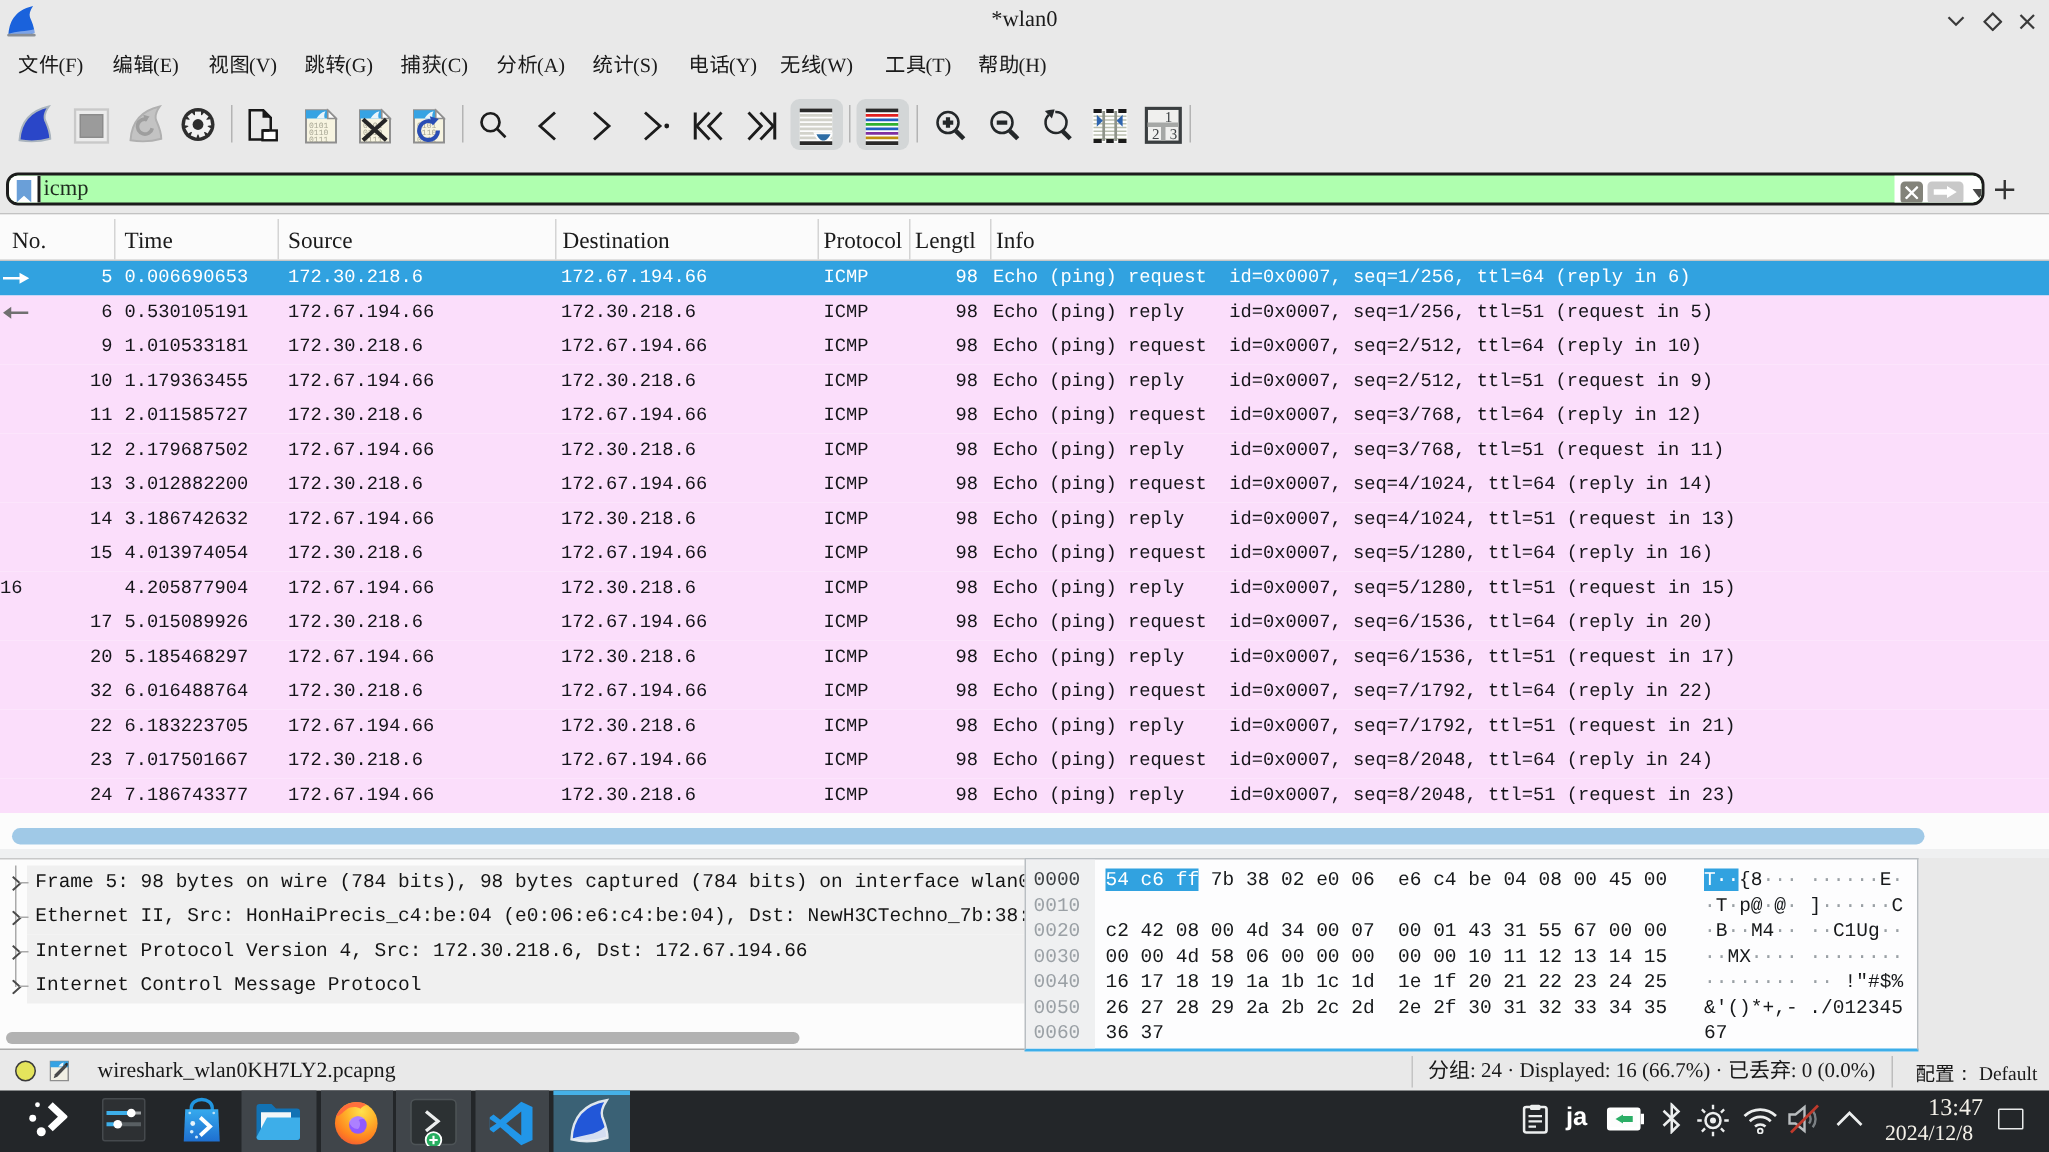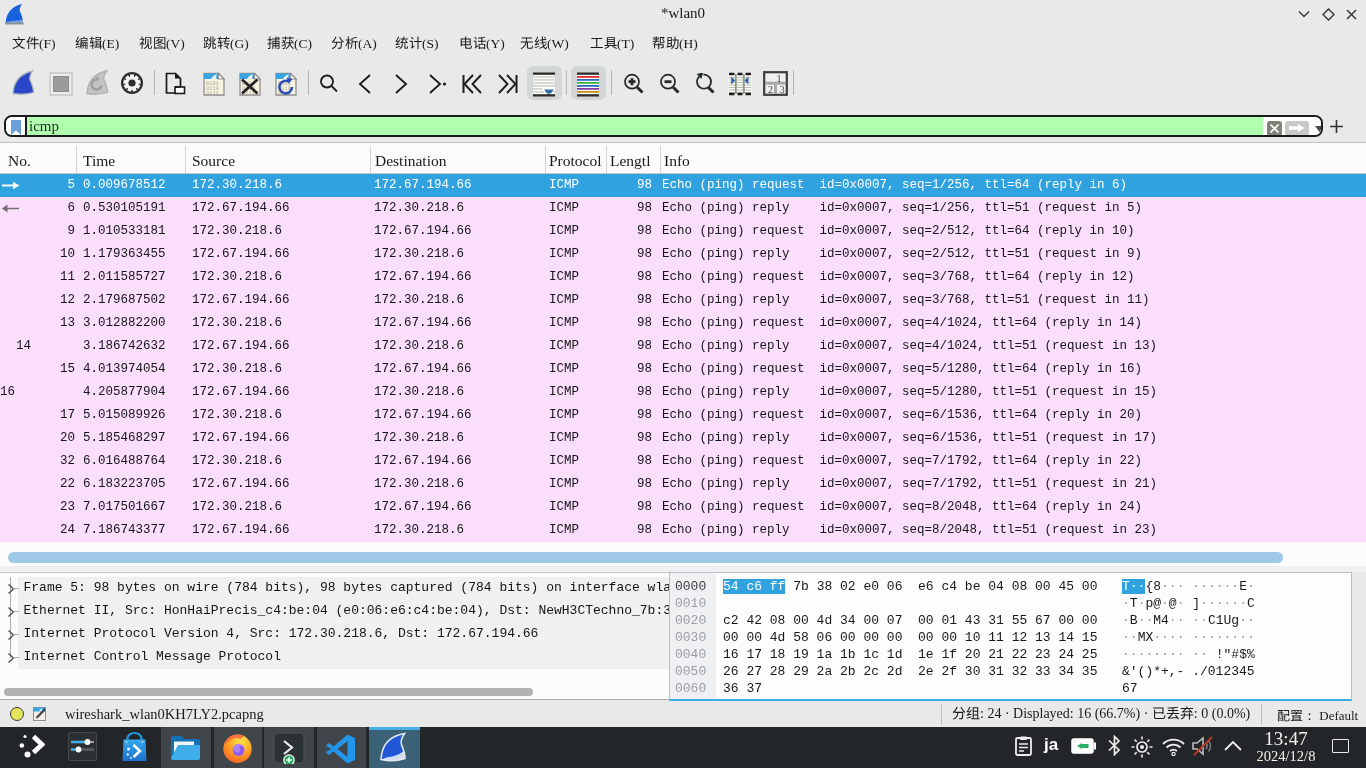--- a/index.html
+++ b/index.html
@@ -18,21 +18,21 @@
 #list{left:0;top:174px;width:1366px;height:368px;background:#fcfcfc}
 .row{position:absolute;left:0;width:1366px;height:23px;background:#fbdefb;font-family:"Liberation Mono",monospace;font-size:12.5px;color:#15151a}
 .row.sel{background:#31a2e0;color:#fff}
 .cell{position:absolute;top:4px;white-space:pre}
 #scrollstrip{left:0;top:542px;width:1366px;height:30px;background:#fcfcfc}
 #bluebar{position:absolute;left:8px;top:10px;width:1275px;height:11px;background:#a0c9e7;border-radius:5.5px}
 #details{left:0;top:572px;width:684px;height:128px;background:#fcfcfc;border-top:1px solid #c8c8c8;border-bottom:1px solid #aaa;overflow:hidden}
 .drow{position:absolute;left:18px;width:666px;height:23px;padding-left:5.5px;background:#f0f0f0;font-family:"Liberation Mono",monospace;font-size:13px;color:#141414;white-space:pre}
 .drow span{position:relative;top:3px}
 #dthumb{position:absolute;left:4px;top:115px;width:529px;height:8px;background:#b2b2b2;border-radius:4px}
-#hexpane{left:669px;top:572px;width:683px;height:129px;background:#fdfdfe;border:1px solid #b9bec2;border-bottom:2px solid #3daee9;overflow:hidden}
+#hexpane{left:683px;top:572px;width:596px;height:129px;background:#fdfdfe;border:1px solid #b9bec2;border-bottom:2px solid #3daee9;overflow:hidden}
 .hx{position:absolute;font-family:"Liberation Mono",monospace;font-size:13px;white-space:pre;color:#17191b}
 .dot{color:#9aa0a5;font-style:normal}
 #statusbar{left:0;top:702px;width:1366px;height:25px;background:#e9e9e9;font-size:13.5px;color:#1a1a1a}
 #taskbar{left:0;top:727px;width:1366px;height:41px;background:#232629}
 .tile{position:absolute;top:0;height:41px;background:#40454a}
 svg{display:block}
 </style></head><body>
 <div id="titlebar" class="abs">
 <svg class="abs" style="left:4px;top:3px" width="21" height="22" viewBox="0 0 25 26">
       <path d="M2 23.5 C2.5 15 6 4.5 21.5 1 C19 4.5 18.3 7.5 19 10 C20.5 13.5 22.5 17.5 22.5 22.5 C15.5 24.5 7.5 24.5 2 23.5 Z" fill="#1a62dc"></path>
@@ -308,21 +308,21 @@
 <span class="ht" style="left:549px">Protocol</span>
 <span class="ht" style="left:610px">Lengtl</span>
 <span class="ht" style="left:664px">Info</span>
 </div>
 <div id="list" class="abs">
 <div class="row sel" style="top:0px">
 <svg class="abs" style="left:2px;top:7px" width="18" height="9" viewBox="0 0 18 9">
         <path d="M0 3.6 H11 V0.8 L17.5 4.5 L11 8.2 V5.4 H0 Z" fill="#fff"></path>
       </svg>
 <span class="cell" style="left:0;width:75px;text-align:right">5</span>
-<span class="cell" style="left:83px">0.009678512</span>
+<span class="cell" style="left:83px">0.006690653</span>
 <span class="cell" style="left:192px">172.30.218.6</span>
 <span class="cell" style="left:374px">172.67.194.66</span>
 <span class="cell" style="left:549px">ICMP</span>
 <span class="cell" style="left:580px;width:72px;text-align:right">98</span>
 <span class="cell" style="left:662px">Echo (ping) request  id=0x0007, seq=1/256, ttl=64 (reply in 6)</span>
 </div>
 <div class="row" style="top:23px">
 <svg class="abs" style="left:2px;top:7px" width="17" height="9" viewBox="0 0 17 9">
         <path d="M5.5 0.5 V3.7 H17 V5.3 H5.5 V8.5 L0 4.5 Z" fill="#707070"></path>
       </svg>
@@ -373,21 +373,21 @@
 <div class="row" style="top:138px">
 <span class="cell" style="left:0;width:75px;text-align:right">13</span>
 <span class="cell" style="left:83px">3.012882200</span>
 <span class="cell" style="left:192px">172.30.218.6</span>
 <span class="cell" style="left:374px">172.67.194.66</span>
 <span class="cell" style="left:549px">ICMP</span>
 <span class="cell" style="left:580px;width:72px;text-align:right">98</span>
 <span class="cell" style="left:662px">Echo (ping) request  id=0x0007, seq=4/1024, ttl=64 (reply in 14)</span>
 </div>
 <div class="row" style="top:161px">
-<span class="cell" style="left:16px;width:75px;">14</span>
+<span class="cell" style="left:0;width:75px;text-align:right">14</span>
 <span class="cell" style="left:83px">3.186742632</span>
 <span class="cell" style="left:192px">172.67.194.66</span>
 <span class="cell" style="left:374px">172.30.218.6</span>
 <span class="cell" style="left:549px">ICMP</span>
 <span class="cell" style="left:580px;width:72px;text-align:right">98</span>
 <span class="cell" style="left:662px">Echo (ping) reply    id=0x0007, seq=4/1024, ttl=51 (request in 13)</span>
 </div>
 <div class="row" style="top:184px">
 <span class="cell" style="left:0;width:75px;text-align:right">15</span>
 <span class="cell" style="left:83px">4.013974054</span>
@@ -647,15 +647,15 @@
       <circle cx="12.5" cy="17" r="1.6" fill="none" stroke="#eceeee" stroke-width="1.2"></circle>
     </svg>
 <svg class="abs" style="left:1191px;top:8px" width="25" height="22" viewBox="0 0 25 22">
       <path d="M2 8 H6 L12 3 V19 L6 14 H2 Z" fill="none" stroke="#b9bdbf" stroke-width="1.6"></path>
       <path d="M15 8 a5 5 0 0 1 0 6 M17.5 5.5 a9 9 0 0 1 0 11" fill="none" stroke="#7b8084" stroke-width="1.6"></path>
       <path d="M3 20 L21 2" stroke="#c0392b" stroke-width="1.8"></path>
     </svg>
 <svg class="abs" style="left:1224px;top:13px" width="18" height="11" viewBox="0 0 18 11">
       <path d="M1 10 L9 2 L17 10" fill="none" stroke="#eceeee" stroke-width="1.8"></path>
     </svg>
-<div class="abs" style="left:1250px;top:2px;width:72px;text-align:center;color:#f4f1e9;font-size:19px;line-height:20px">13:47</div>
+<div class="abs" style="left:1250px;top:2px;width:72px;text-align:right;color:#f4f1e9;font-size:16px;line-height:20px">13:47</div>
 <div class="abs" style="left:1246px;top:21px;width:80px;text-align:center;color:#f4f1e9;font-size:14.5px;line-height:16px">2024/12/8</div>
 <div class="abs" style="left:1332px;top:12px;width:17px;height:14px;border:1.8px solid #e8eaea;border-radius:1px"></div>
 </div>
 </body></html>

